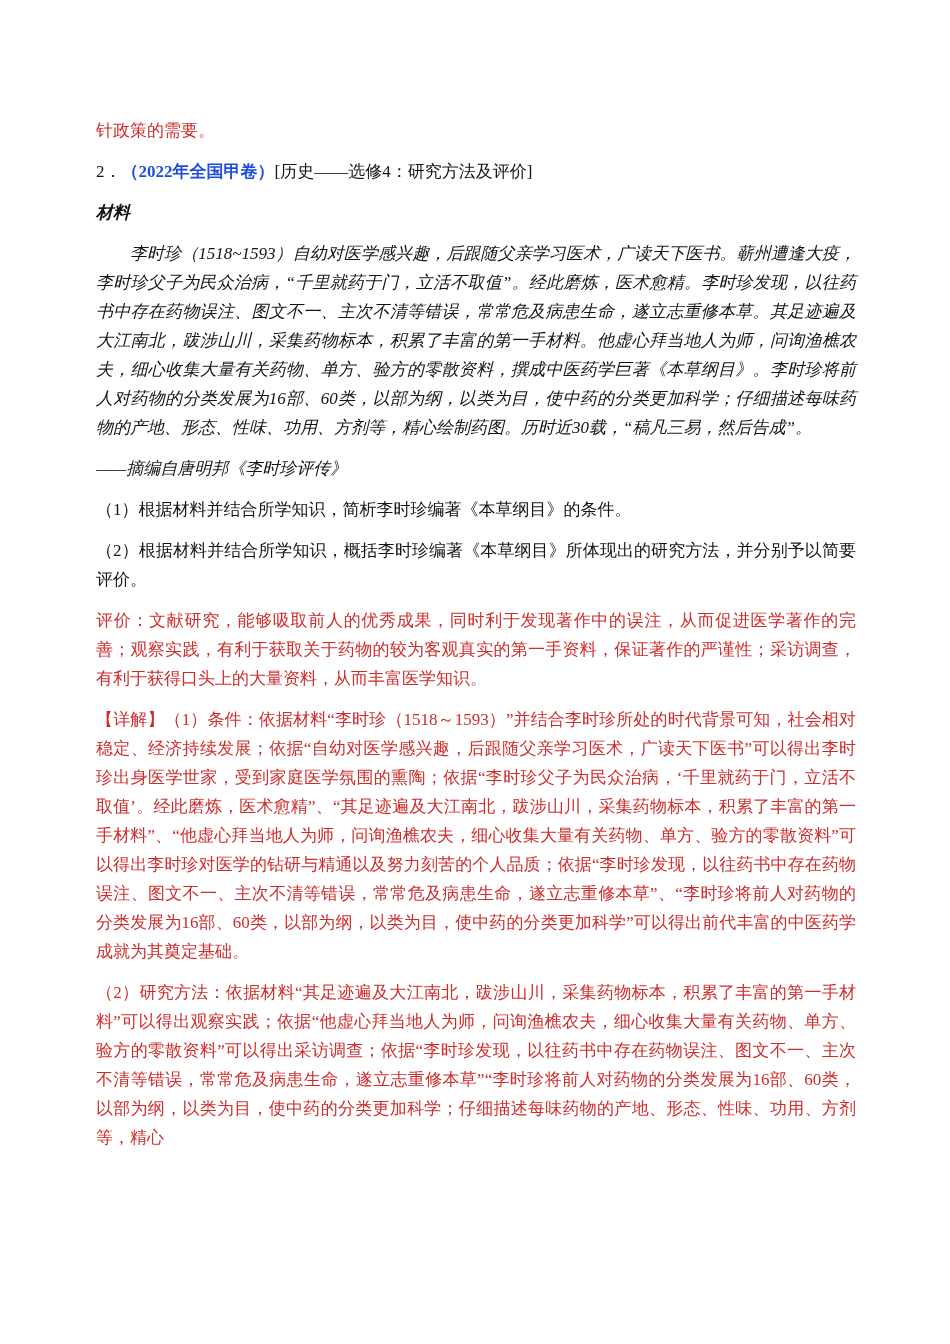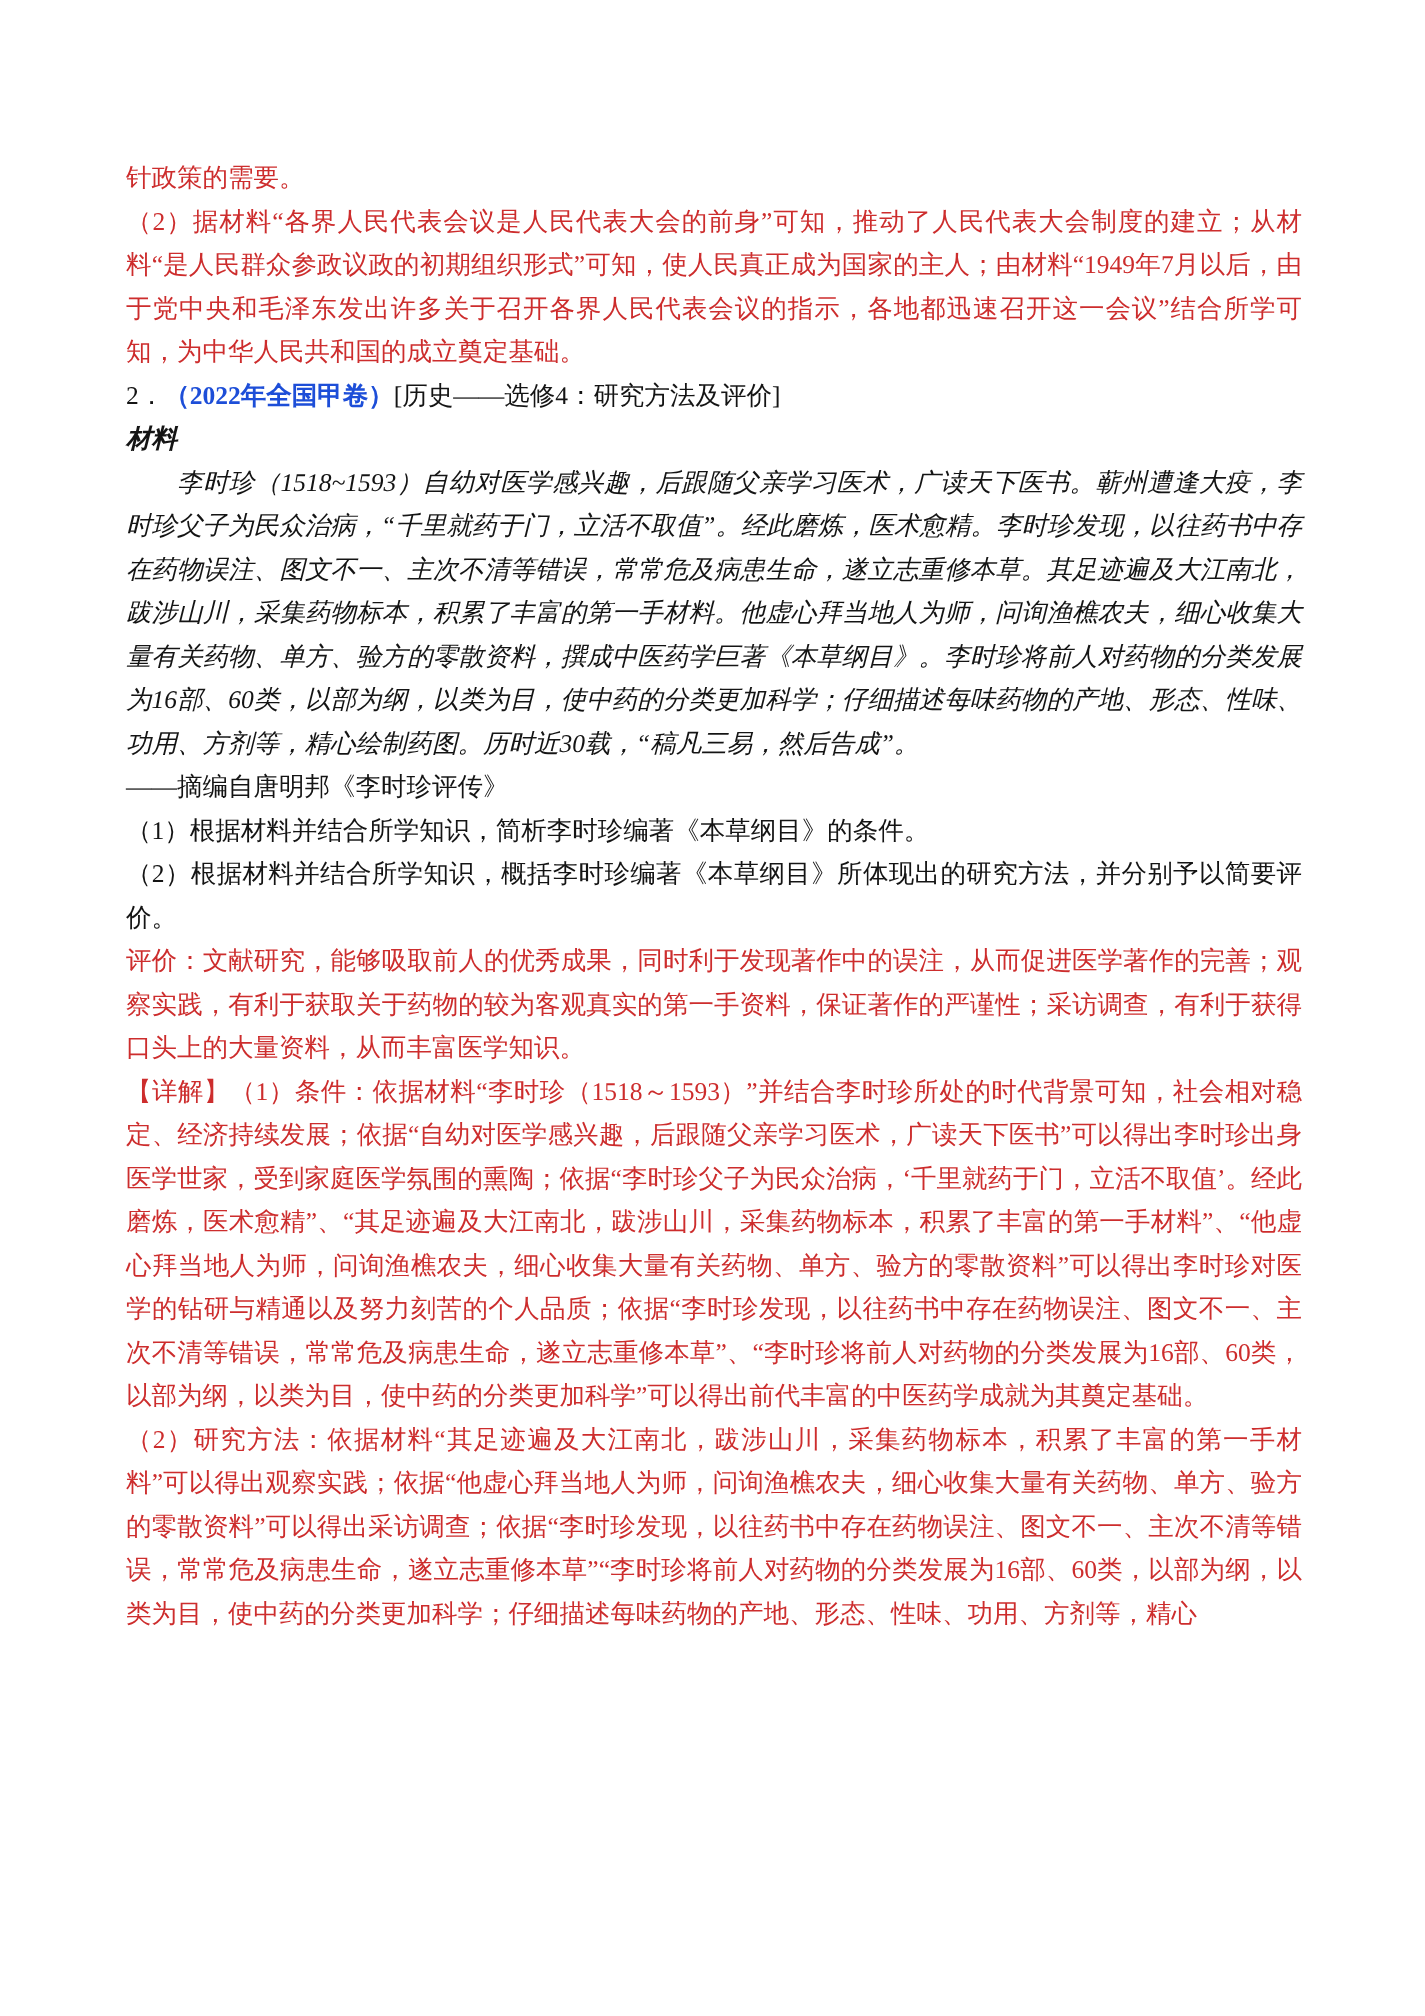--- a/index.html
+++ b/index.html
@@ -23,42 +23,42 @@
   .content {
     position: absolute;
     left: 84px;
     top: 104px;
     width: 784px;
     font-size: 17px;
     line-height: 29px;
     text-align: justify;
   }
   p.para {
-    margin: 0;
+    margin: 12px;
     padding: 0;
     text-align: justify;
   }
   .red   { color: #cd2d2d; }
   .blue  { color: #1d4ed8; font-weight: bold; }
   .bold  { font-weight: bold; font-style: italic; }
   .kaiti { font-style: italic; }
   .indent { text-indent: 2em; font-style: italic; }
   .attribution {
     text-align: right;
+    font-style: italic;
   }
 </style>
 </head>
 <body>
 
 <div class="page">
   <div class="content">
 
     <p class="para red">针政策的需要。</p>
 
-    <p class="para red">（2）据材料“各界人民代表会议是人民代表大会的前身”可知，推动了人民代表大会制度的建立；从材料“是人民群众参政议政的初期组织形式”可知，使人民真正成为国家的主人；由材料“1949年7月以后，由于党中央和毛泽东发出许多关于召开各界人民代表会议的指示，各地都迅速召开这一会议”结合所学可知，为中华人民共和国的成立奠定基础。</p>
 
     <p class="para"><span>2．</span><span class="blue">（2022年全国甲卷）</span><span>[历史——选修4：研究方法及评价]</span></p>
 
     <p class="para bold">材料</p>
 
     <p class="para kaiti indent">李时珍（1518~1593）自幼对医学感兴趣，后跟随父亲学习医术，广读天下医书。蕲州遭逢大疫，李时珍父子为民众治病，“千里就药于门，立活不取值”。经此磨炼，医术愈精。李时珍发现，以往药书中存在药物误注、图文不一、主次不清等错误，常常危及病患生命，遂立志重修本草。其足迹遍及大江南北，跋涉山川，采集药物标本，积累了丰富的第一手材料。他虚心拜当地人为师，问询渔樵农夫，细心收集大量有关药物、单方、验方的零散资料，撰成中医药学巨著《本草纲目》。李时珍将前人对药物的分类发展为16部、60类，以部为纲，以类为目，使中药的分类更加科学；仔细描述每味药物的产地、形态、性味、功用、方剂等，精心绘制药图。历时近30载，“稿凡三易，然后告成”。</p>
 
     <p class="para attribution">——摘编自唐明邦《李时珍评传》</p>
 
     <p class="para">（1）根据材料并结合所学知识，简析李时珍编著《本草纲目》的条件。</p>

